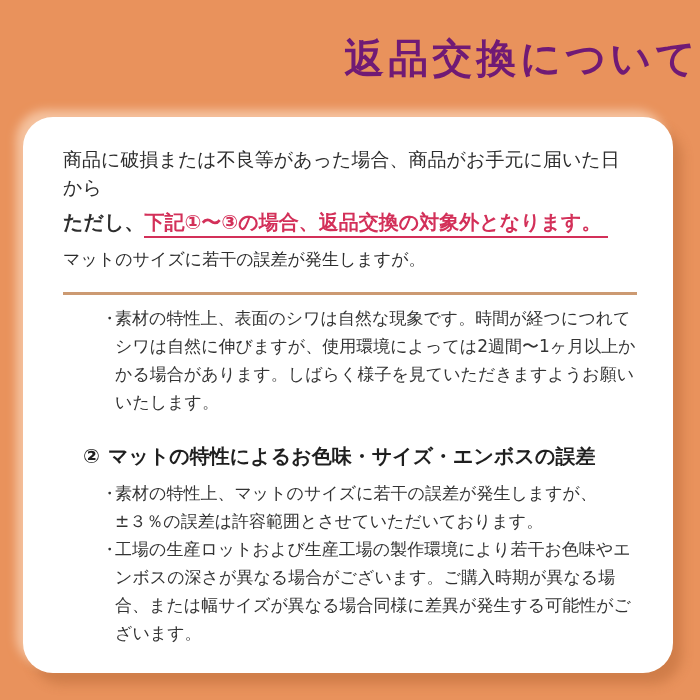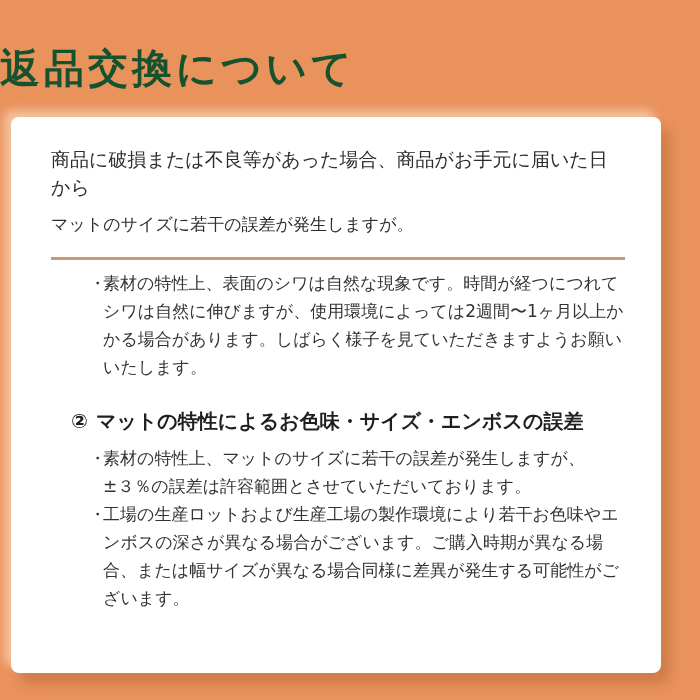--- a/index.html
+++ b/index.html
@@ -4,36 +4,36 @@
 <style>
   html,body{margin:0;padding:0;}
   body{
     width:700px;height:700px;
     background:#e9925c;
     font-family:"DejaVu Sans","Liberation Sans",sans-serif;
     overflow:hidden;
     position:relative;
   }
   .page-title{
-    padding-top:44px;
-    text-align:left;
-    color:#14532d;
+    padding-top:34px;
+    text-align:right;
+    color:#701a75;
     font-size:40px;
     font-weight:bold;
     letter-spacing:4px;
     line-height:1.2;
   }
   .card{
     position:absolute;
-    left:11px;
+    left:23px;
     top:117px;
     width:650px;
     height:556px;
     background:#ffffff;
-    border-radius:8px;
+    border-radius:30px;
     box-shadow:-7px -7px 10px rgba(255,235,215,0.55), 9px 11px 12px rgba(150,75,30,0.30);
     box-sizing:border-box;
     padding:29px 36px 0 40px;
     color:#2d2d2d;
   }
   .intro-line1{
     font-size:19px;
     line-height:1.45;
     color:#2d2d2d;
   }
@@ -96,20 +96,23 @@
 </style>
 </head>
 <body>
 
 <div class="page-title">返品交換について</div>
 
 <div class="card">
 
   <div class="intro">
     <div class="intro-line1">商品に破損または不良等があった場合、商品がお手元に届いた日から</div>
+    <div class="intro-line3">
+      <span>ただし、</span><span class="red u">下記①〜③の場合、返品交換の対象外となります。</span>
+    </div>
     <div class="intro-note">マットのサイズに若干の誤差が発生しますが。</div>
   </div>
 
   <hr class="divider">
 
   <div class="section">
     <div class="bullets">
       <div class="bullet">
         <span class="marker">・</span>
         <span class="text">素材の特性上、表面のシワは自然な現象です。時間が経つにつれてシワは自然に伸びますが、使用環境によっては2週間〜1ヶ月以上かかる場合があります。しばらく様子を見ていただきますようお願いいたします。</span>

